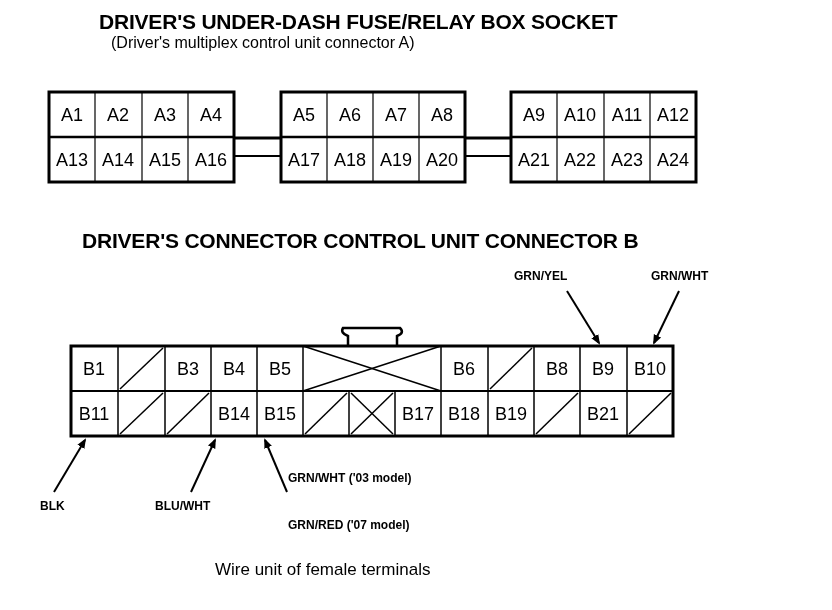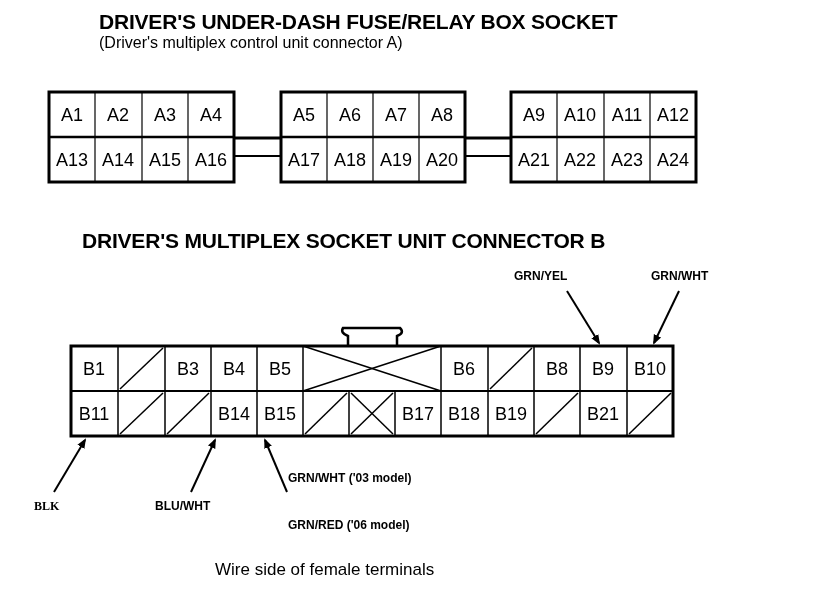--- a/index.html
+++ b/index.html
@@ -9,32 +9,32 @@
   .subtitle { position: absolute; font-size: 16px; white-space: nowrap; }
   .label { position: absolute; font-weight: bold; font-size: 12px; white-space: nowrap; line-height: 20px; }
   .caption { position: absolute; font-size: 17px; white-space: nowrap; }
   svg#diagram { position: absolute; left: 0; top: 0; }
   .cell-text { font-family: "Liberation Sans", sans-serif; font-size: 18px; fill: #000; }
 </style>
 </head>
 <body>
 
 <div class="title" style="left:99px; top:10px;">DRIVER'S UNDER-DASH FUSE/RELAY BOX SOCKET</div>
-<div class="subtitle" style="left:99px; top:34px;">(Driver's multiplex control unit connector A)</div>
+<div class="subtitle" style="left:111px; top:34px;">(Driver's multiplex control unit connector A)</div>
 
-<div class="title" style="left:82px; top:229px;">DRIVER'S MULTIPLEX SOCKET UNIT CONNECTOR B</div>
+<div class="title" style="left:82px; top:229px;">DRIVER'S CONNECTOR CONTROL UNIT CONNECTOR B</div>
 
 <div class="label" style="left:514px; top:266px;">GRN/YEL</div>
 <div class="label" style="left:651px; top:266px;">GRN/WHT</div>
-<div class="label" style="left:34px; top:496px;font-family:Liberation Serif, serif;">BLK</div>
+<div class="label" style="left:40px; top:496px;">BLK</div>
 <div class="label" style="left:155px; top:496px;">BLU/WHT</div>
 <div class="label" style="left:288px; top:468px;">GRN/WHT ('03 model)</div>
-<div class="label" style="left:288px; top:515px;">GRN/RED ('06 model)</div>
+<div class="label" style="left:288px; top:515px;">GRN/RED ('07 model)</div>
 
-<div class="caption" style="left:215px; top:560px;">Wire side of female terminals</div>
+<div class="caption" style="left:215px; top:560px;">Wire unit of female terminals</div>
 
 <svg id="diagram" width="832" height="610" xmlns="http://www.w3.org/2000/svg">
   <defs>
     <marker id="arrowhead" markerWidth="10" markerHeight="10" refX="8" refY="5" orient="auto" markerUnits="userSpaceOnUse">
       <path d="M0,1 L10,5 L0,9 Z" fill="#000"></path>
     </marker>
   </defs>
 
   <g>
     <line x1="234" y1="138" x2="281" y2="138" stroke="#000" stroke-width="3"></line>

